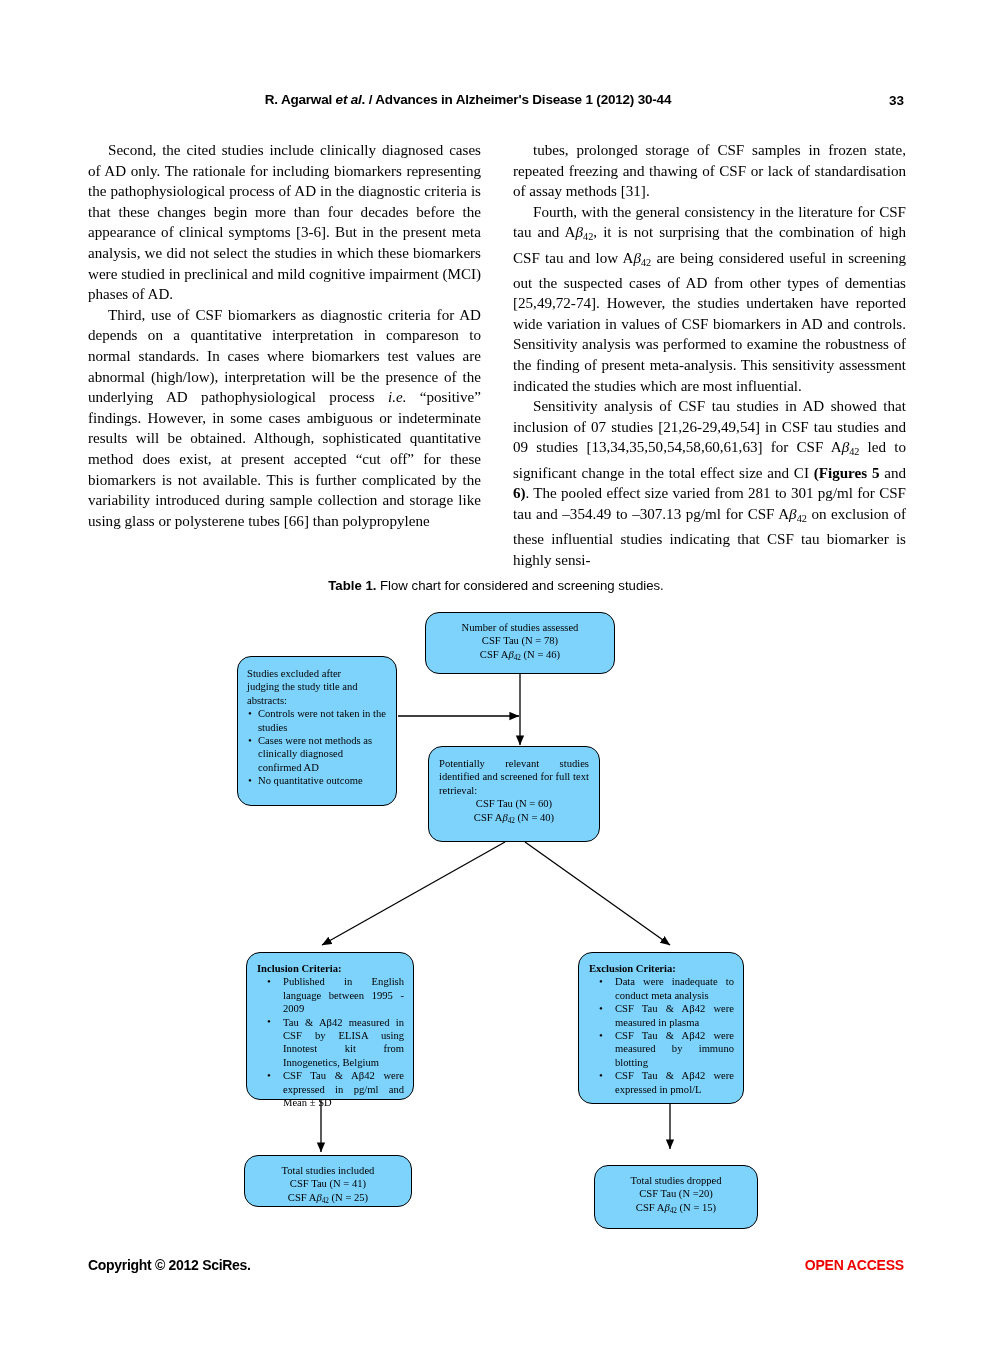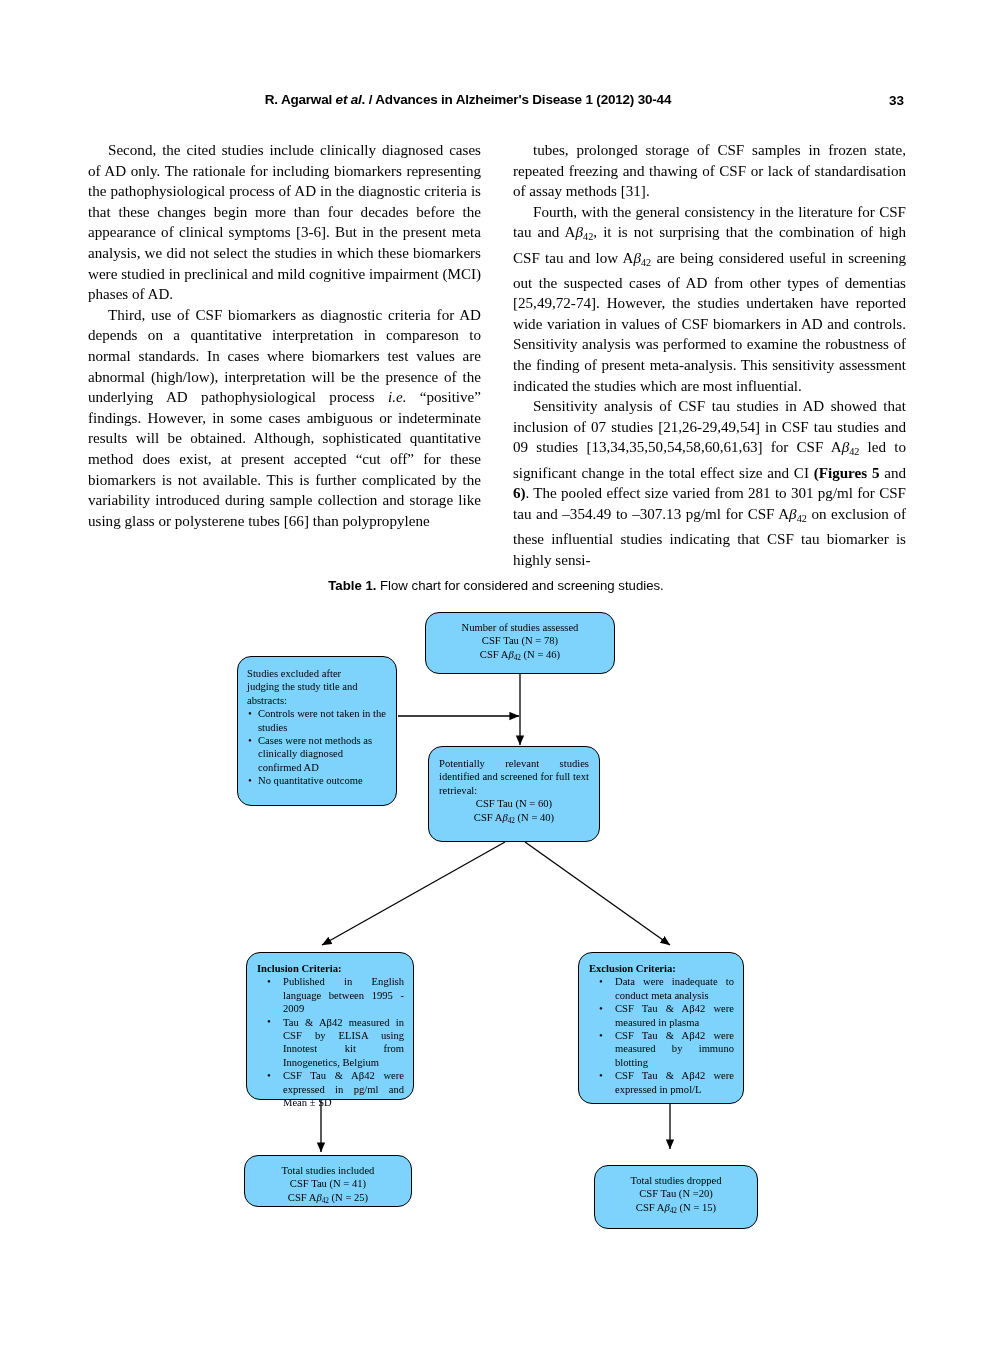--- a/index.html
+++ b/index.html
@@ -324,14 +324,18 @@
     </div>
 
     <div class="node" id="node-dropped">
       <div class="ctr">Total studies dropped</div>
       <div class="ctr">CSF Tau (N =20)</div>
       <div class="ctr"><span>CSF A</span><span class="beta">β</span><sub>42</sub><span> (N = 15)</span></div>
     </div>
 
   </div>
 
+  <div class="footer">
+    <div class="copyright">Copyright © 2012 SciRes.</div>
+    <div class="open-access" style="color: rgb(238, 0, 0);">OPEN ACCESS</div>
+  </div>
 
 </div>
 
 </body></html>

